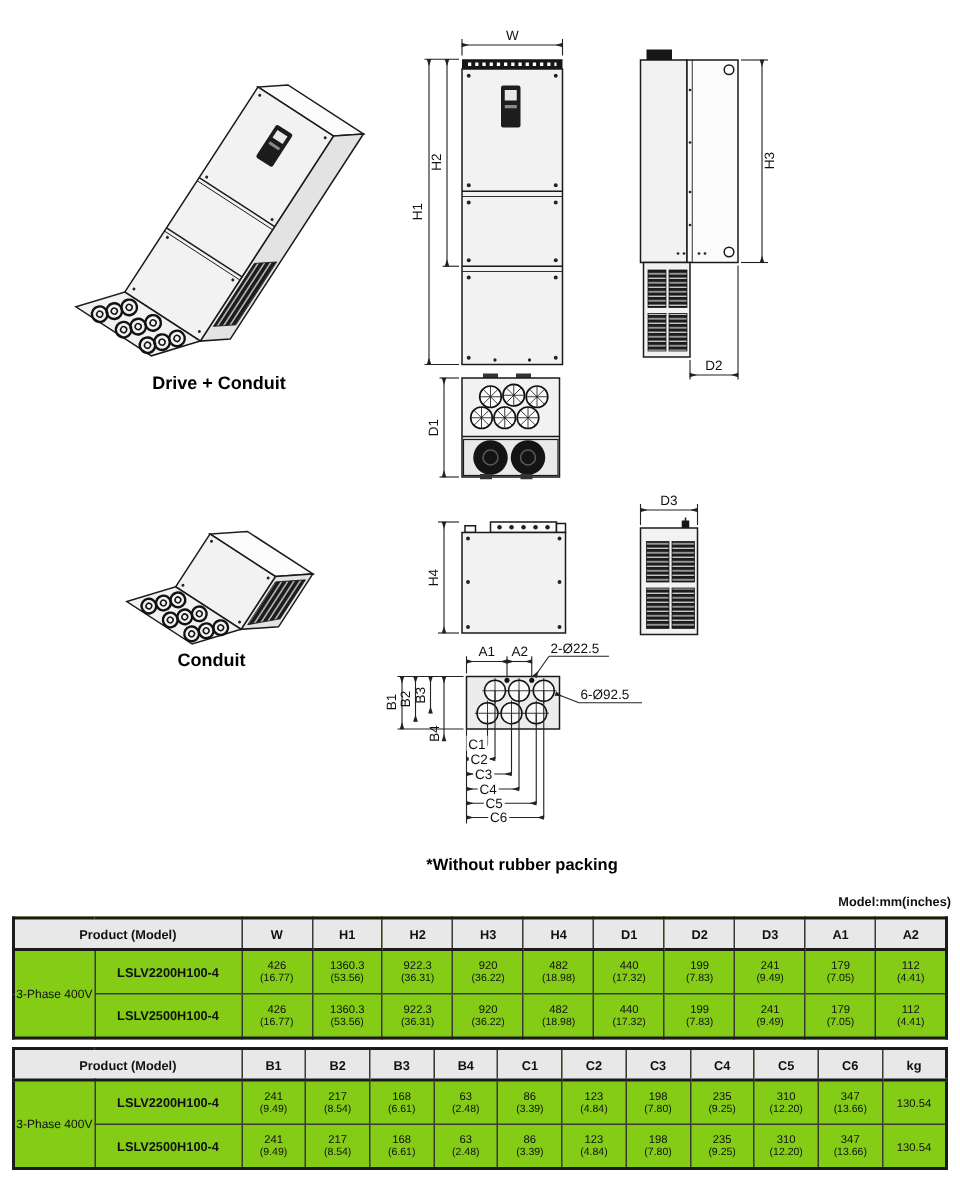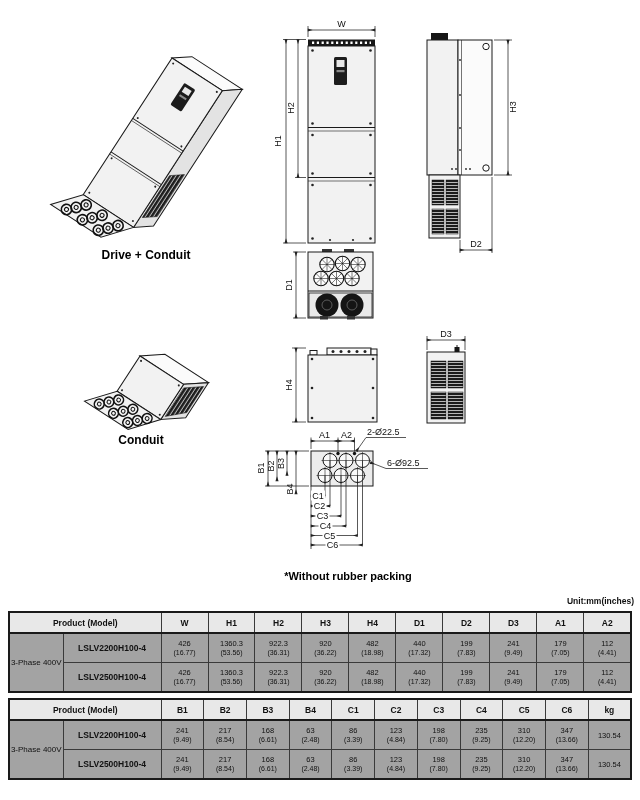--- a/index.html
+++ b/index.html
@@ -18,21 +18,21 @@
   .dimtxt{font:9px "Liberation Sans",sans-serif;fill:#111;}
   .capTxt{font:bold 12px "Liberation Sans",sans-serif;fill:#000;}
   .noteTxt{font:bold 11px "Liberation Sans",sans-serif;fill:#000;}
   .screw{fill:#222;}
   .cross{stroke:#111;stroke-width:.55;}
   .labelbg{fill:#fff;}
 
   
   .unit-note{position:absolute;right:6px;top:596px;font-size:8.5px;font-weight:bold;color:#111;}
   table.spec{position:absolute;left:8px;width:624px;border-collapse:collapse;table-layout:fixed;
-             border:2px solid #1a1a1a;background:#a3a3a3;}
+             border:2px solid #1a1a1a;background:#84cc16;}
   #table1{top:611px;} #table2{top:698px;}
   table.spec th,table.spec td{border:1px solid #3a3a3a;padding:0;text-align:center;vertical-align:middle;}
   table.spec thead th{background:#e8e8e8;font-size:8.5px;font-weight:bold;height:19px;border-bottom:2px solid #1a1a1a;}
   table.spec td{height:28px;}
   td.phase{font-size:8px;font-weight:normal;line-height:10px;}
   td.model{font-size:8.5px;font-weight:bold;}
   td.val{font-size:7.5px;line-height:9px;}
   td.val .in{display:block;font-size:7px;color:#111;}
   td.val .mm{display:block;}
 </style>
@@ -354,21 +354,21 @@
     <text class="dimtxt" x="319.5" y="509" text-anchor="middle">C2</text>
     <text class="dimtxt" x="322.5" y="519" text-anchor="middle">C3</text>
     <text class="dimtxt" x="325.5" y="529" text-anchor="middle">C4</text>
     <text class="dimtxt" x="329.5" y="538.5" text-anchor="middle">C5</text>
     <text class="dimtxt" x="332.5" y="548" text-anchor="middle">C6</text>
   </g>
 
   <text class="noteTxt" x="348" y="580" text-anchor="middle">*Without rubber packing</text>
 </svg>
 
-<div class="unit-note">Unit:mm(inches)</div>
+<div class="unit-note">Model:mm(inches)</div>
 
 <table class="spec" id="table1">
   <colgroup>
     <col style="width:54px">
         <col style="width:98px">
     <col span="10">
   </colgroup>
   <thead>
     <tr>
       <th colspan="2">Product (Model)</th>

